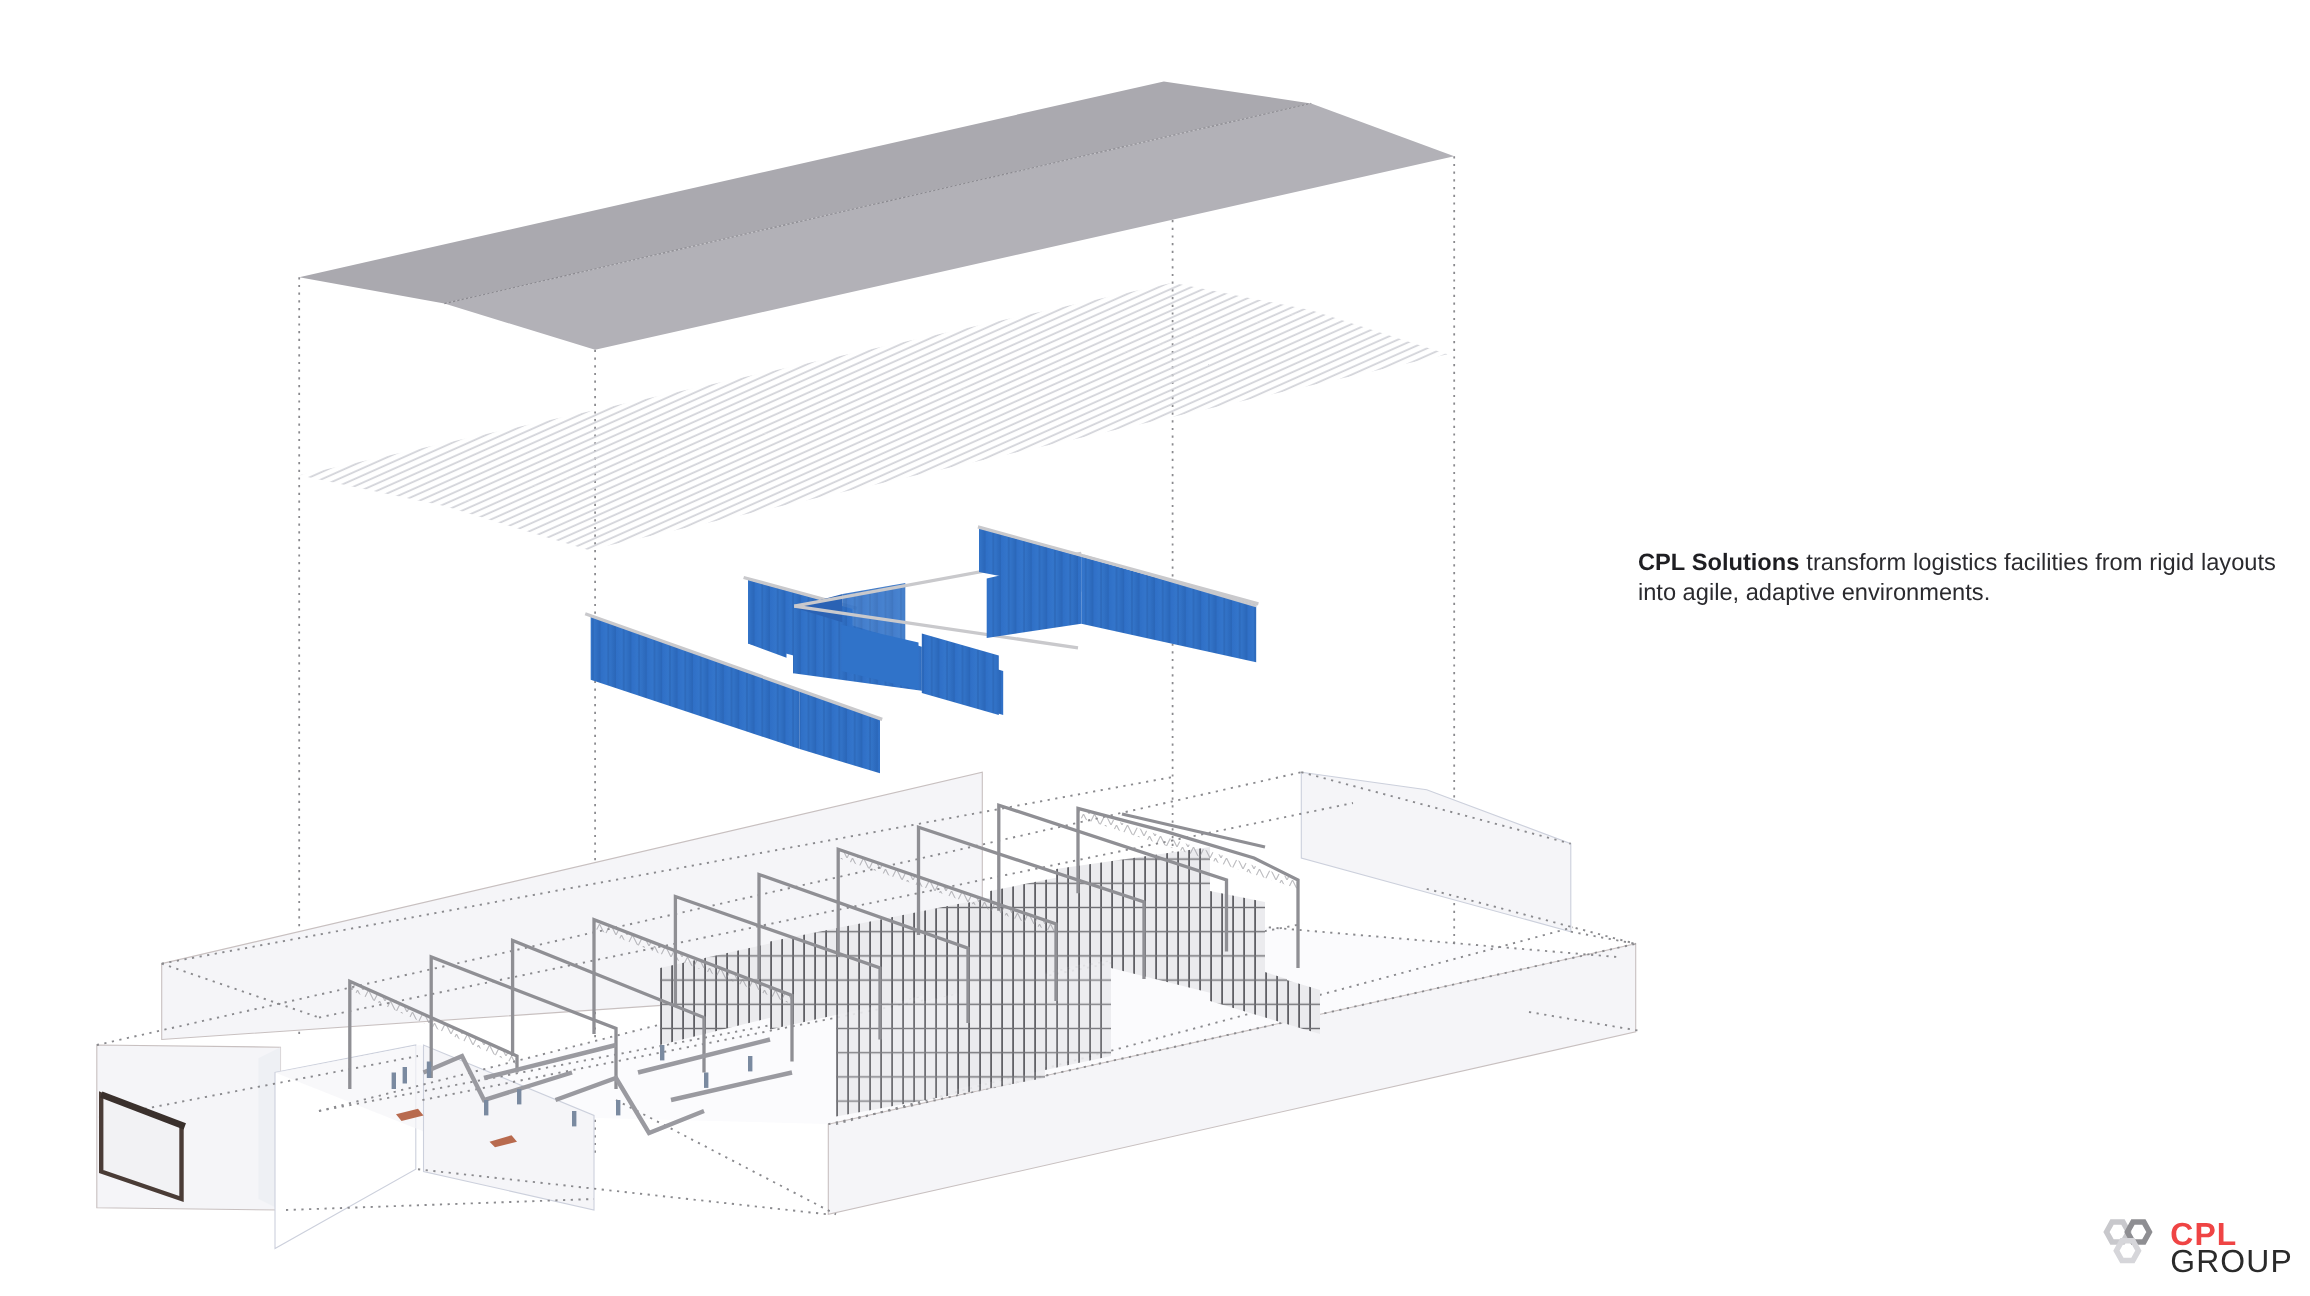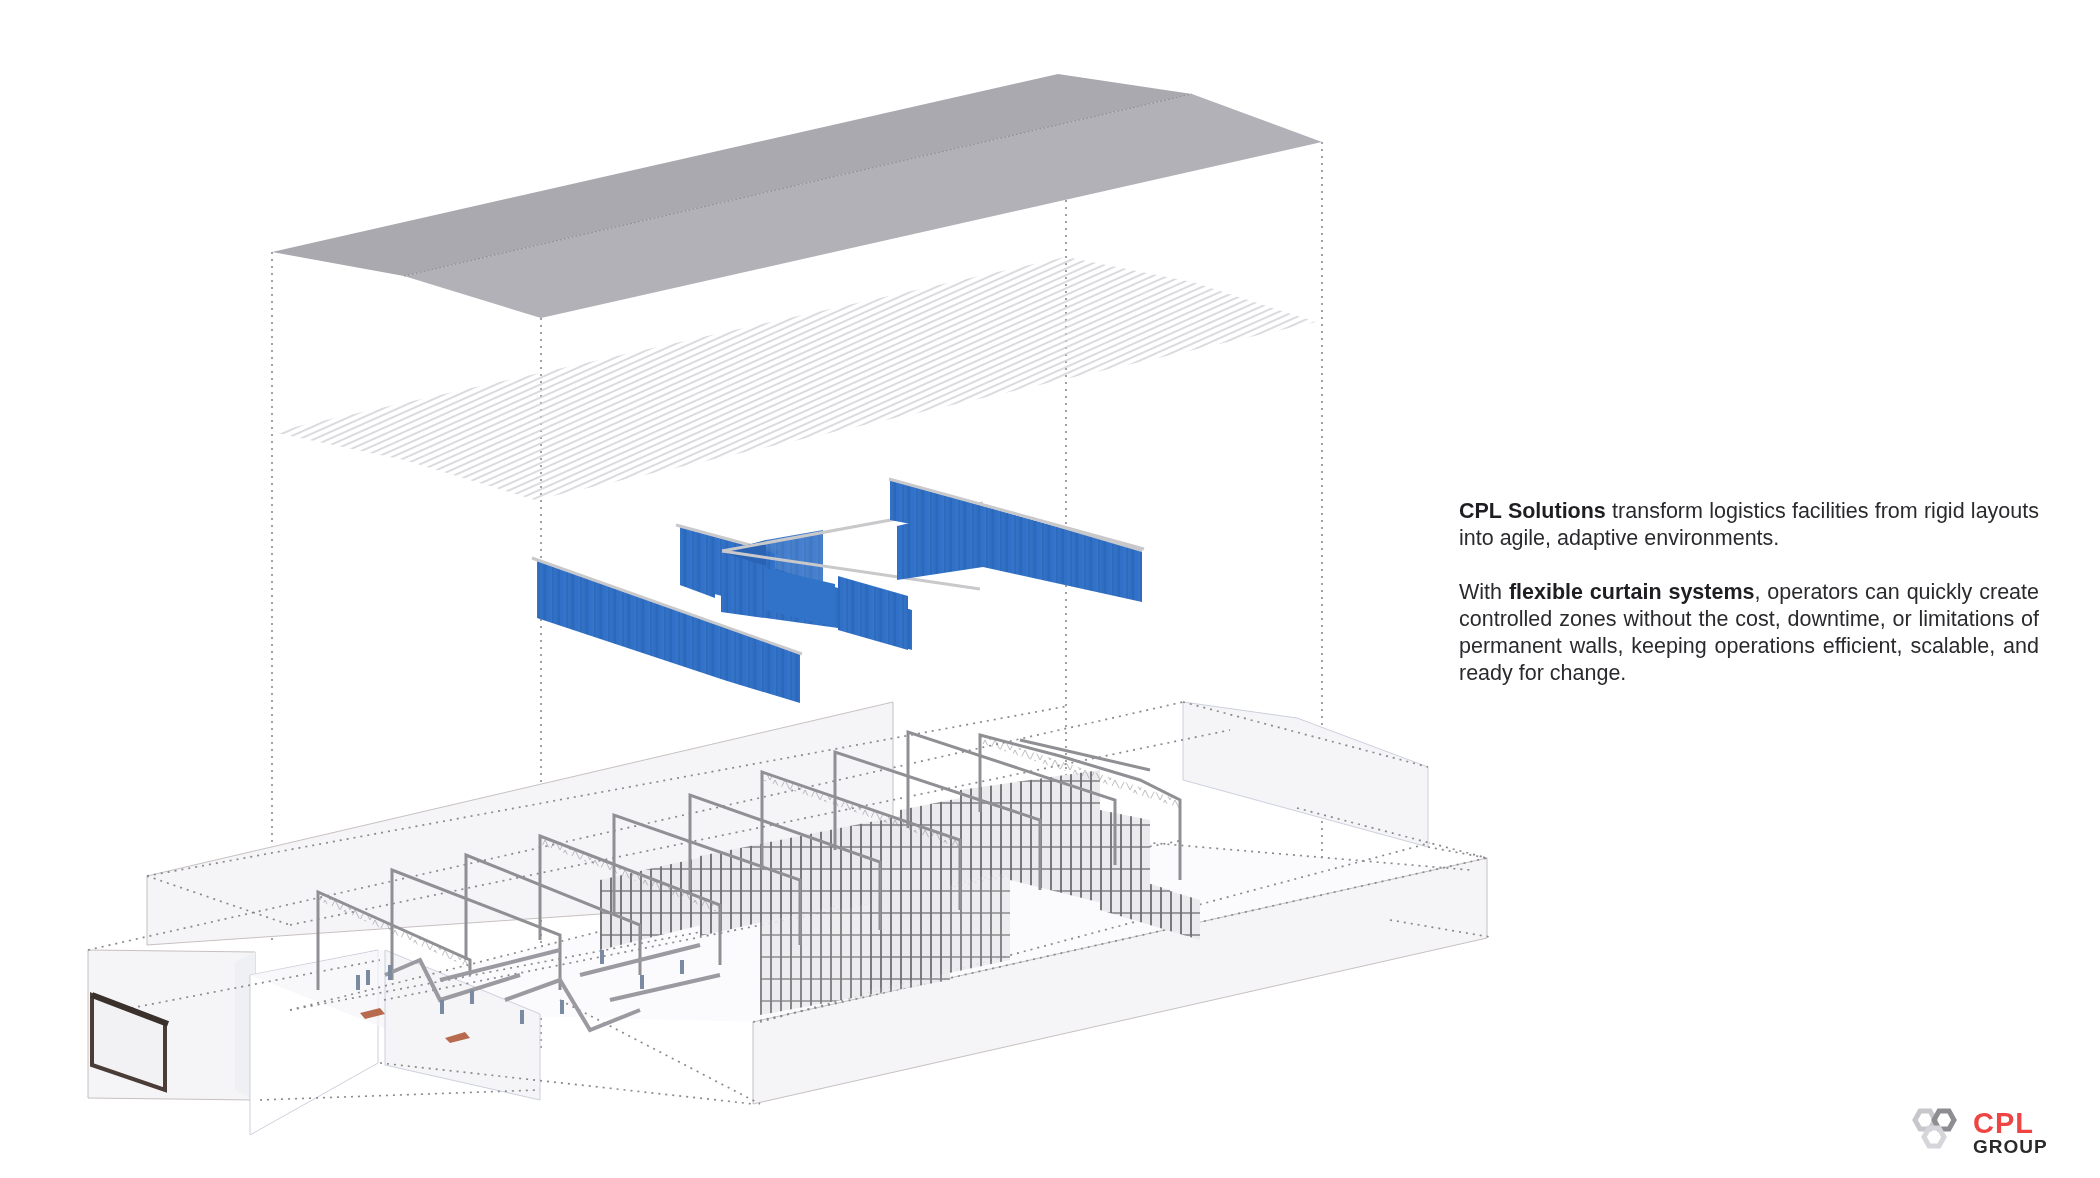--- a/index.html
+++ b/index.html
@@ -1,27 +1,27 @@
 <!DOCTYPE html>
 <html><head>
   <meta charset="utf-8">
   <style>
     html, body { margin: 0; padding: 0; background: #ffffff; }
     body { width: 2100px; height: 1178px; position: relative; overflow: hidden;
            font-family: "Liberation Sans", sans-serif; }
     #illustration { position: absolute; left: 0; top: 0; width: 2100px; height: 1178px; }
-    .copy { position: absolute; left: 1459px; top: 498px; width: 580px;
+    .copy { position: absolute; left: 1489px; top: 498px; width: 580px;
             color: #2a2a2e; font-size: 21.5px; line-height: 27px; text-align: justify; }
     .copy p { margin: 0 0 27px 0; }
     .copy b { font-weight: bold; color: #1e1e22; }
     .logo { position: absolute; left: 1906px; top: 1103px; width: 190px; height: 60px; }
     .logo-mark { position: absolute; left: 0; top: 0; width: 58px; height: 58px; }
     .logo-word1 { position: absolute; left: 67px; top: 7px; font-size: 29px; font-weight: bold;
                   letter-spacing: 1px; color: #ef4444; line-height: 26px; }
-    .logo-word2 { position: absolute; left: 67px; top: 33px; font-size: 19px; font-weight: bold;
+    .logo-word2 { position: absolute; left: 67px; top: 33px; font-size: 29px; font-weight: normal;
                   letter-spacing: 1px; color: #2a2a2a; line-height: 22px; }
   </style>
 </head>
 <body>
 
 <svg id="illustration" viewBox="0 0 2100 1178" xmlns="http://www.w3.org/2000/svg">
   <defs>
     <pattern id="slats" patternUnits="userSpaceOnUse" width="12" height="6" patternTransform="rotate(-24)">
       <line x1="0" y1="1" x2="12" y2="1" stroke="#cfd0d6" stroke-width="1.6"></line>
     </pattern>
@@ -194,21 +194,20 @@
   </g>
 
   <g>
     <polygon points="92,995 165,1023 165,1090 92,1065" fill="#f2f2f4" stroke="#4a3c36" stroke-width="4"></polygon>
     <line x1="92" y1="995" x2="168" y2="1024" stroke="#3a302c" stroke-width="6"></line>
   </g>
 </svg>
 
 <div class="copy">
   <p><b>CPL Solutions</b><span> transform logistics facilities from rigid layouts into agile, adaptive environments.</span></p>
-  <p><span>With </span><b>flexible curtain systems</b><span>, operators can quickly create controlled zones without the cost, downtime, or limitations of permanent walls, keeping operations efficient, scalable, and ready for change.</span></p>
 </div>
 
 <div class="logo">
   <svg class="logo-mark" viewBox="0 0 58 58">
     <polygon points="14,8 24,8 29,17 24,26 14,26 9,17" fill="none" stroke="#c8c8cc" stroke-width="5"></polygon>
     <polygon points="33,8 43,8 48,17 43,26 33,26 28,17" fill="none" stroke="#8e8e92" stroke-width="5"></polygon>
     <polygon points="23,25 33,25 38,34 33,43 23,43 18,34" fill="none" stroke="#d6d6da" stroke-width="5"></polygon>
   </svg>
   <div class="logo-word1">CPL</div>
   <div class="logo-word2">GROUP</div>

